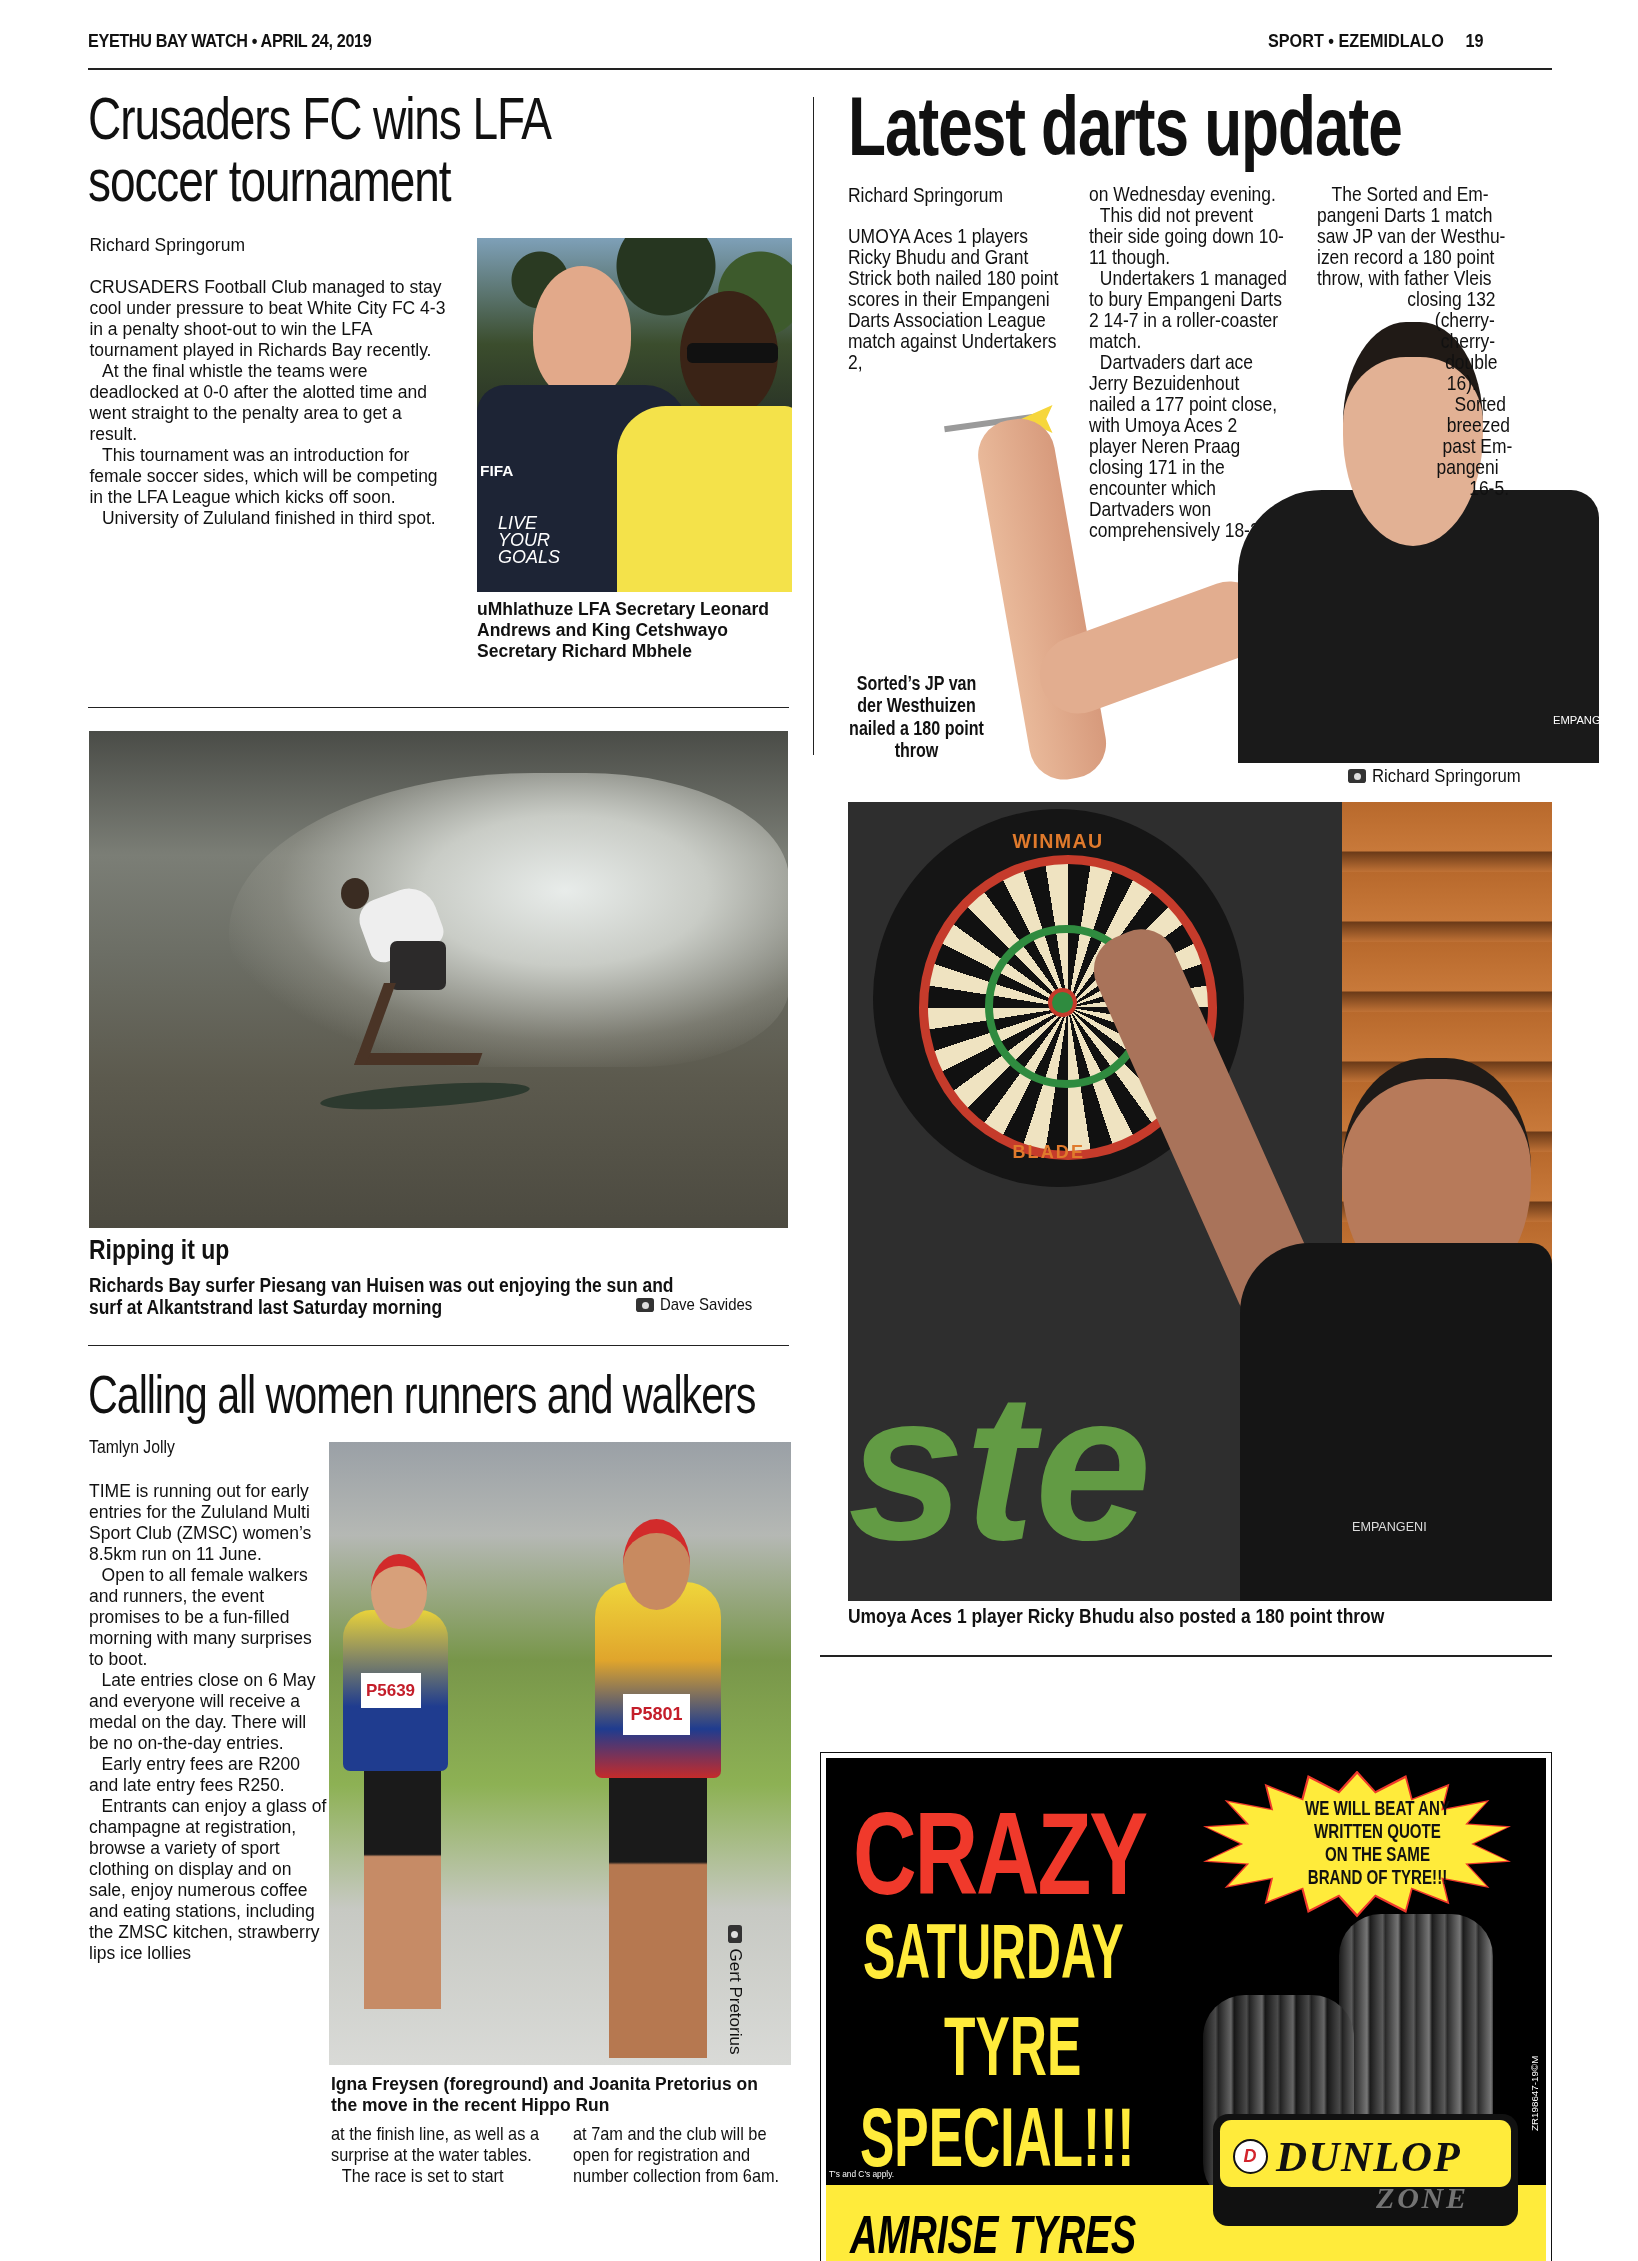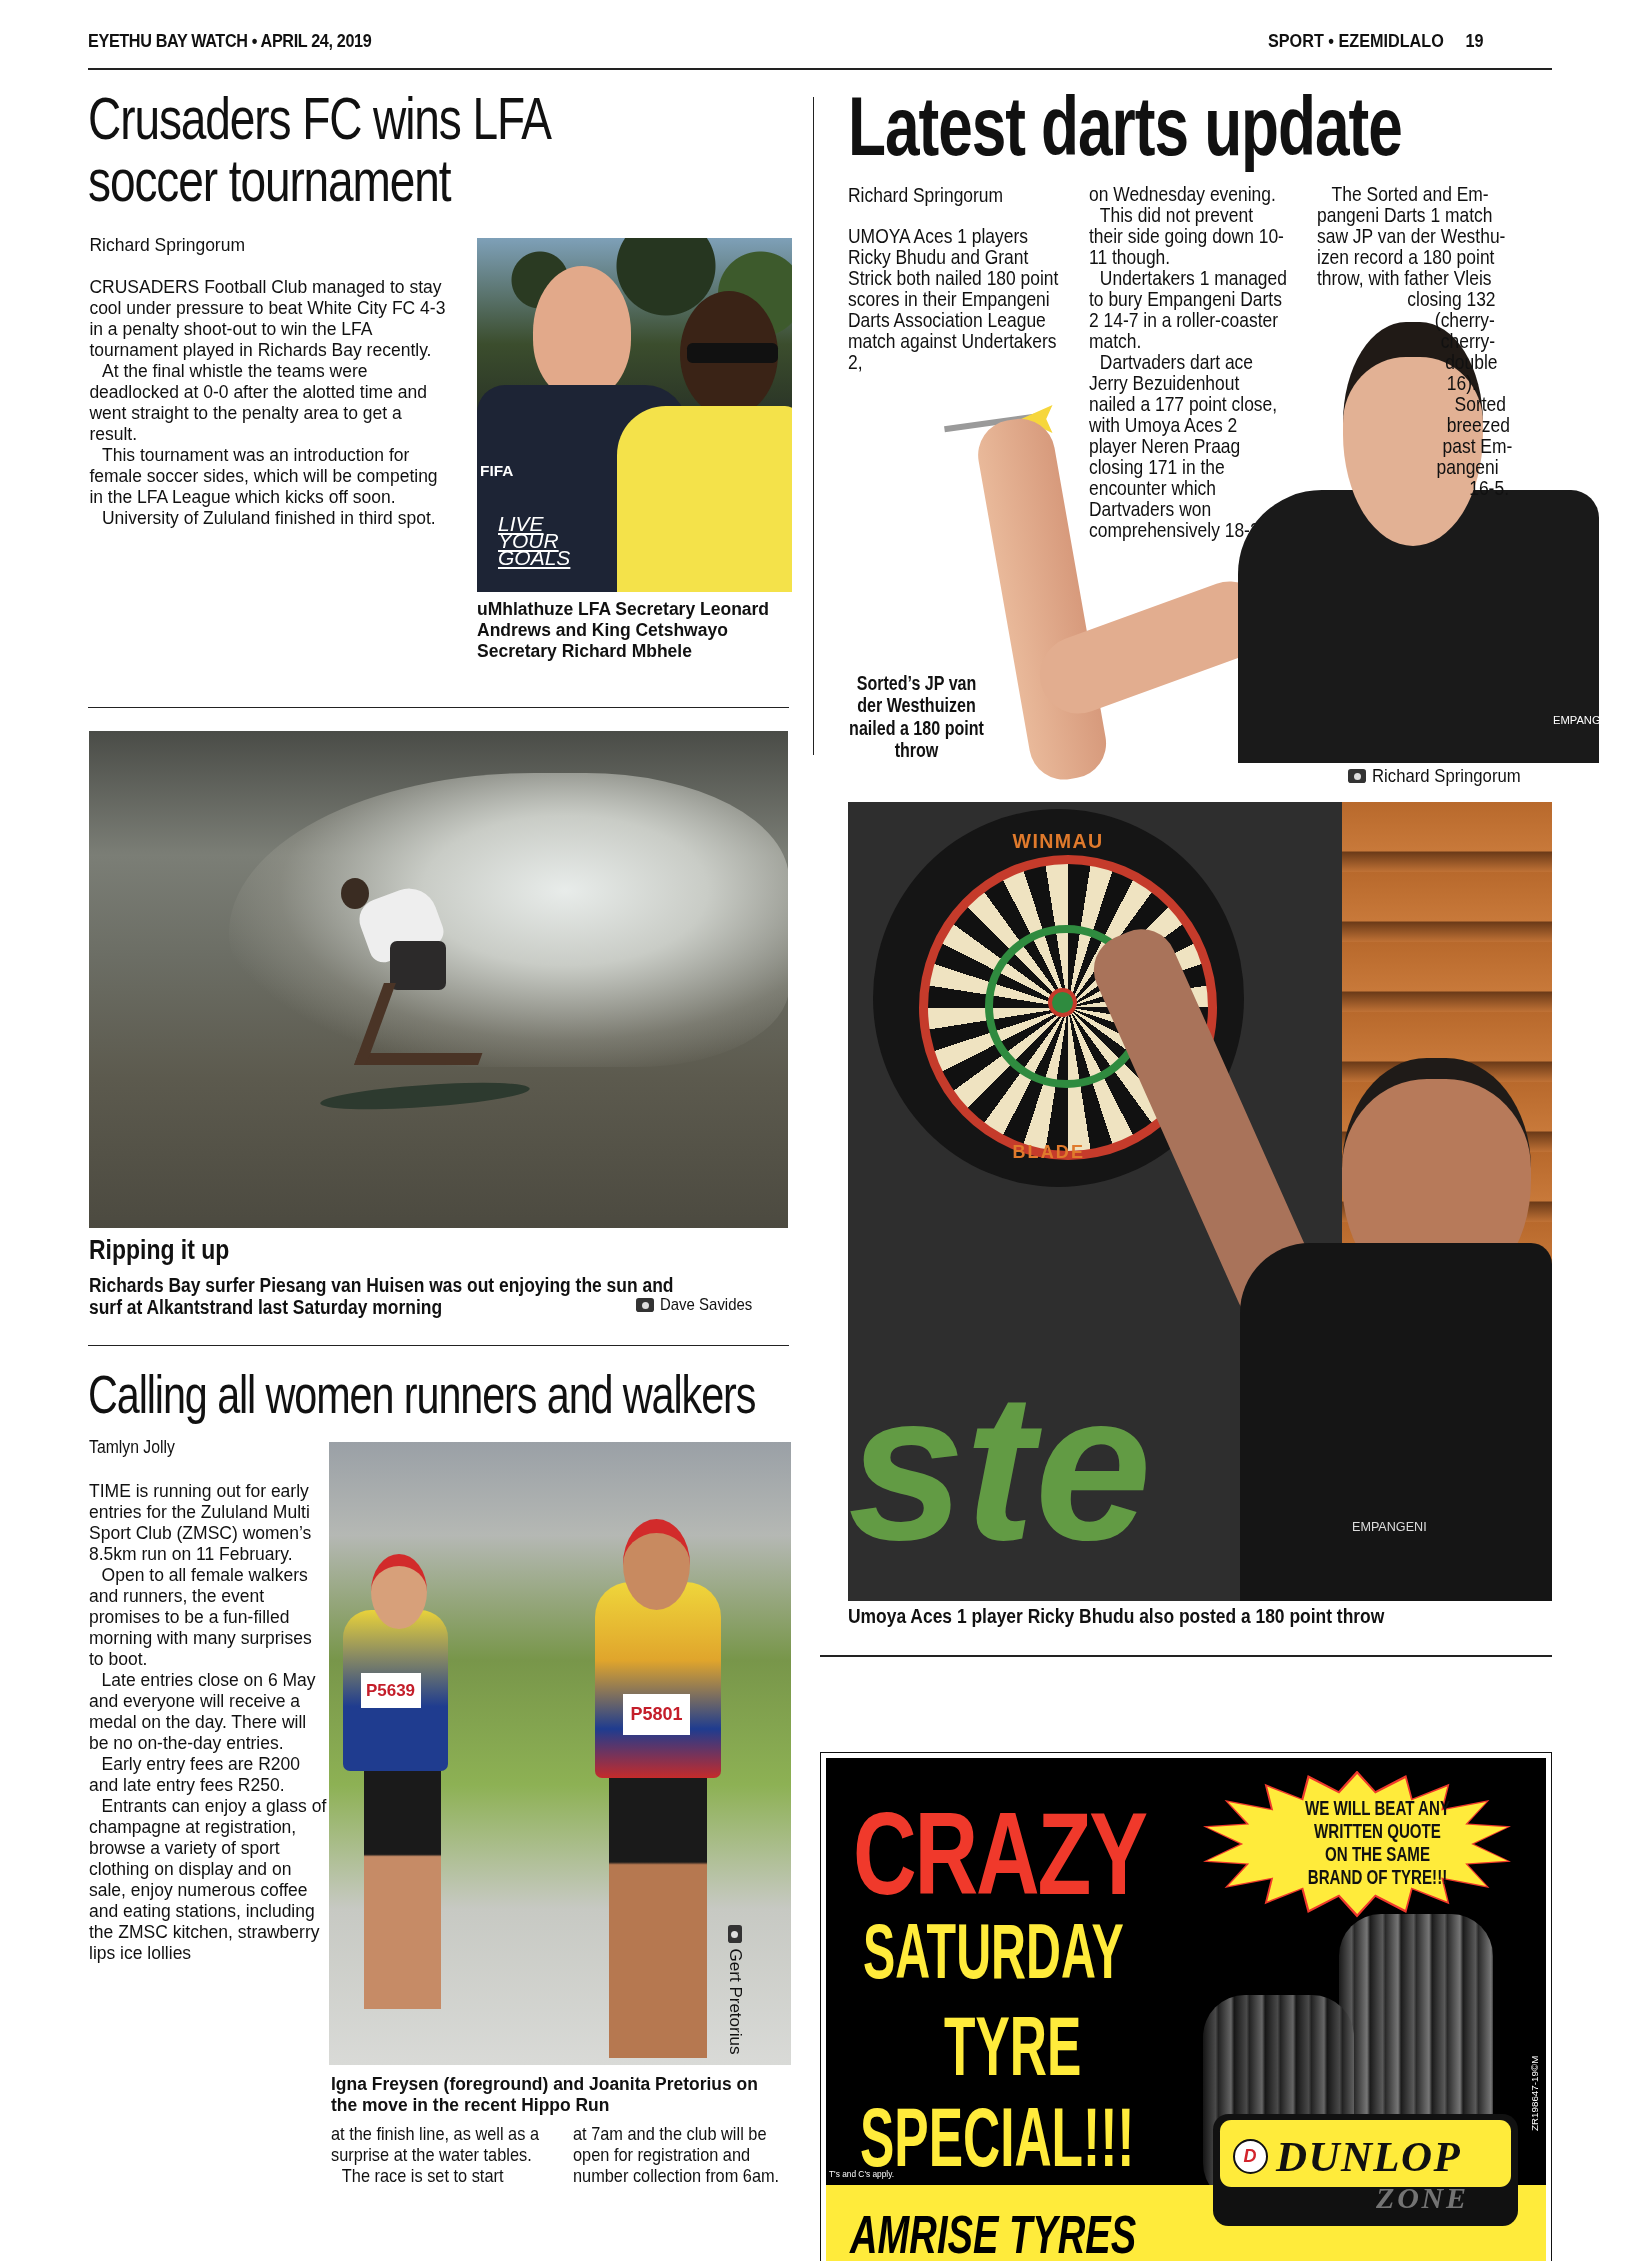--- a/index.html
+++ b/index.html
@@ -41,21 +41,21 @@
     <p>At the final whistle the teams were deadlocked at 0-0 after the alotted time and went straight to the penalty area to get a result.</p>
     <p>This tournament was an introduction for female soccer sides, which will be competing in the LFA League which kicks off soon.</p>
     <p>University of Zululand finished in third spot.</p>
   </div>
 
   <div class="abs photo" style="left:389px;top:150px;width:315px;height:354px;background:linear-gradient(180deg,#7ea0b8 0%,#3b4d2d 30%,#2e3a28 45%,#1f2333 60%,#1c2030 100%);">
     <div class="abs" style="left:0;top:0;width:315px;height:140px;background:radial-gradient(circle at 20% 30%,#2a3a22 0,#2a3a22 28px,transparent 29px),radial-gradient(circle at 60% 20%,#263620 0,#263620 49px,transparent 50px),radial-gradient(circle at 90% 40%,#3d5a2c 0,#3d5a2c 42px,transparent 43px);"></div>
     <div class="abs" style="left:56px;top:28px;width:98px;height:133px;border-radius:50% 50% 45% 45%;background:#e2a98a;"></div>
     <div class="abs" style="left:0;top:147px;width:210px;height:210px;background:#1d2435;border-radius:28px 42px 0 0;"></div>
     <div class="abs" style="left:3px;top:224px;color:#fff;font-weight:bold;font-size:15.4px;">FIFA</div>
-    <div class="abs" style="left:21px;top:277px;width:91px;color:#fff;font-style:italic;font-size:21px;line-height:17px;text-decoration:underline;">LIVE YOUR GOALS</div>
+    <div class="abs" style="left:21px;top:277px;width:91px;color:#fff;font-style:italic;font-size:18px;line-height:17px;">LIVE YOUR GOALS</div>
     <div class="abs" style="left:203px;top:53px;width:98px;height:126px;border-radius:50%;background:#3a2316;"></div>
     <div class="abs" style="left:210px;top:105px;width:91px;height:19.6px;background:#111;border-radius:5.6px;"></div>
     <div class="abs" style="left:140px;top:168px;width:182px;height:196px;background:#f4e24a;border-radius:49px 14px 0 0;"></div>
   </div>
   <div class="abs caption-bold" style="left:389px;top:511px;width:308px;">uMhlathuze LFA Secretary Leonard Andrews and King Cetshwayo Secretary Richard Mbhele</div>
 </div>
 
 <div class="abs rule" style="left:813px;top:97px;width:1.4px;height:658px;"></div>
 
 <div class="abs rule" style="left:88px;top:707px;width:701px;height:1.4px;"></div>
@@ -73,21 +73,21 @@
 <div class="abs credit" style="left:636px;top:1295px;">
   <span class="cam"></span>
   <span style="transform:scaleX(0.88);transform-origin:left top;display:inline-block;">Dave Savides</span>
 </div>
 
 <div class="abs rule" style="left:88px;top:1345px;width:701px;height:1.4px;"></div>
 
 <div class="abs headline-light" style="left:88px;top:1365px;font-size:53px;line-height:59px;transform:scaleX(0.78);white-space:nowrap;">Calling all women runners and walkers</div>
 <div class="abs" style="left:89px;top:1437px;font-size:17.5px;transform:scaleX(0.9);transform-origin:left top;">Tamlyn Jolly</div>
 <div class="abs body-text" style="left:89px;top:1481px;width:238px;">
-  <p>TIME is running out for early entries for the Zululand Multi Sport Club (ZMSC) women’s 8.5km run on 11 February.</p>
+  <p>TIME is running out for early entries for the Zululand Multi Sport Club (ZMSC) women’s 8.5km run on 11 June.</p>
   <p>Open to all female walkers and runners, the event promises to be a fun-filled morning with many surprises to boot.</p>
   <p>Late entries close on 6 May and everyone will receive a medal on the day. There will be no on-the-day entries.</p>
   <p>Early entry fees are R200 and late entry fees R250.</p>
   <p>Entrants can enjoy a glass of champagne at registration, browse a variety of sport clothing on display and on sale, enjoy numerous coffee and eating stations, including the ZMSC kitchen, strawberry lips ice lollies</p>
 </div>
 
 <div class="abs photo" style="left:329px;top:1442px;width:462px;height:623px;background:linear-gradient(180deg,#9aa0a6 0%,#b5b8b4 15%,#78964a 35%,#8db154 55%,#c7c9c3 75%,#d9dad7 100%);">
   <div class="abs" style="left:14px;top:168px;width:105px;height:161px;background:linear-gradient(180deg,#e9d23a 0,#1f3c8f 60%);border-radius:28px 28px 7px 7px;"></div>
   <div class="abs" style="left:42px;top:112px;width:56px;height:63px;background:#d7a07a;border-radius:50%;border-top:12.6px solid #d22b2b;"></div>
   <div class="abs" style="left:31.5px;top:231px;width:60px;height:35px;background:#fff;color:#c41e2a;font-weight:bold;font-size:17px;text-align:center;line-height:35px;">P5639</div>

